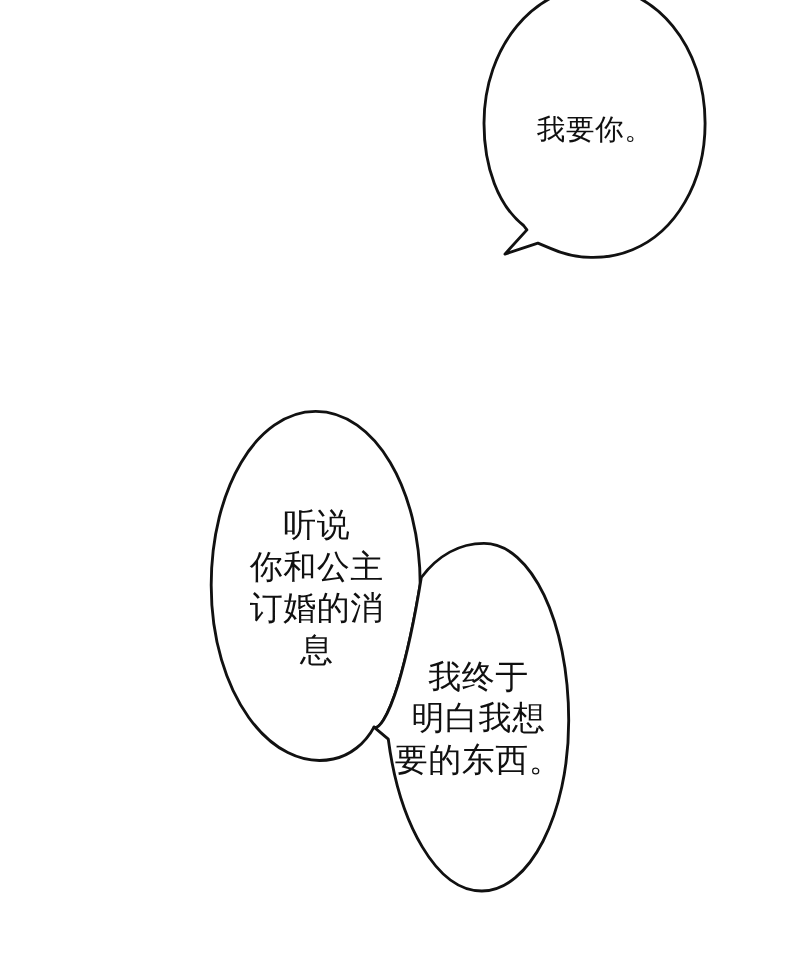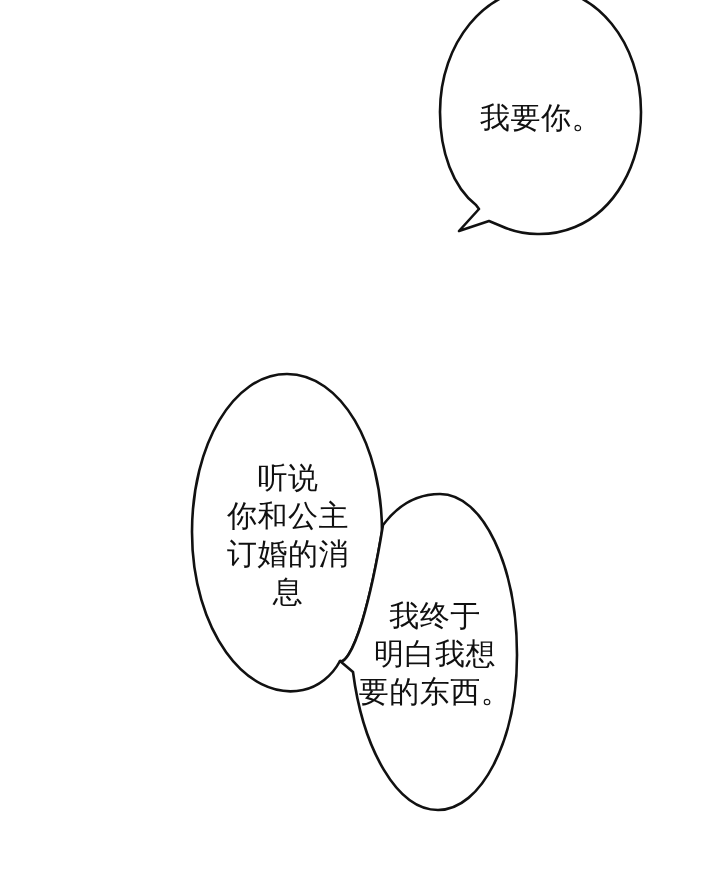--- a/index.html
+++ b/index.html
@@ -37,21 +37,21 @@
     font-weight: 500;
     white-space: pre-line;
     line-height: 38px;
     letter-spacing: 0.5px;
     user-select: none;
   }
   #bubble-1-text {
     left: 440px;
     top: 99px;
     width: 202px;
-    font-size: 30px;
+    font-size: 26px;
     line-height: 38px;
   }
   #bubble-2-text {
     left: 192px;
     top: 459px;
     width: 192px;
     font-size: 30px;
     line-height: 38px;
   }
   #bubble-3-text {

